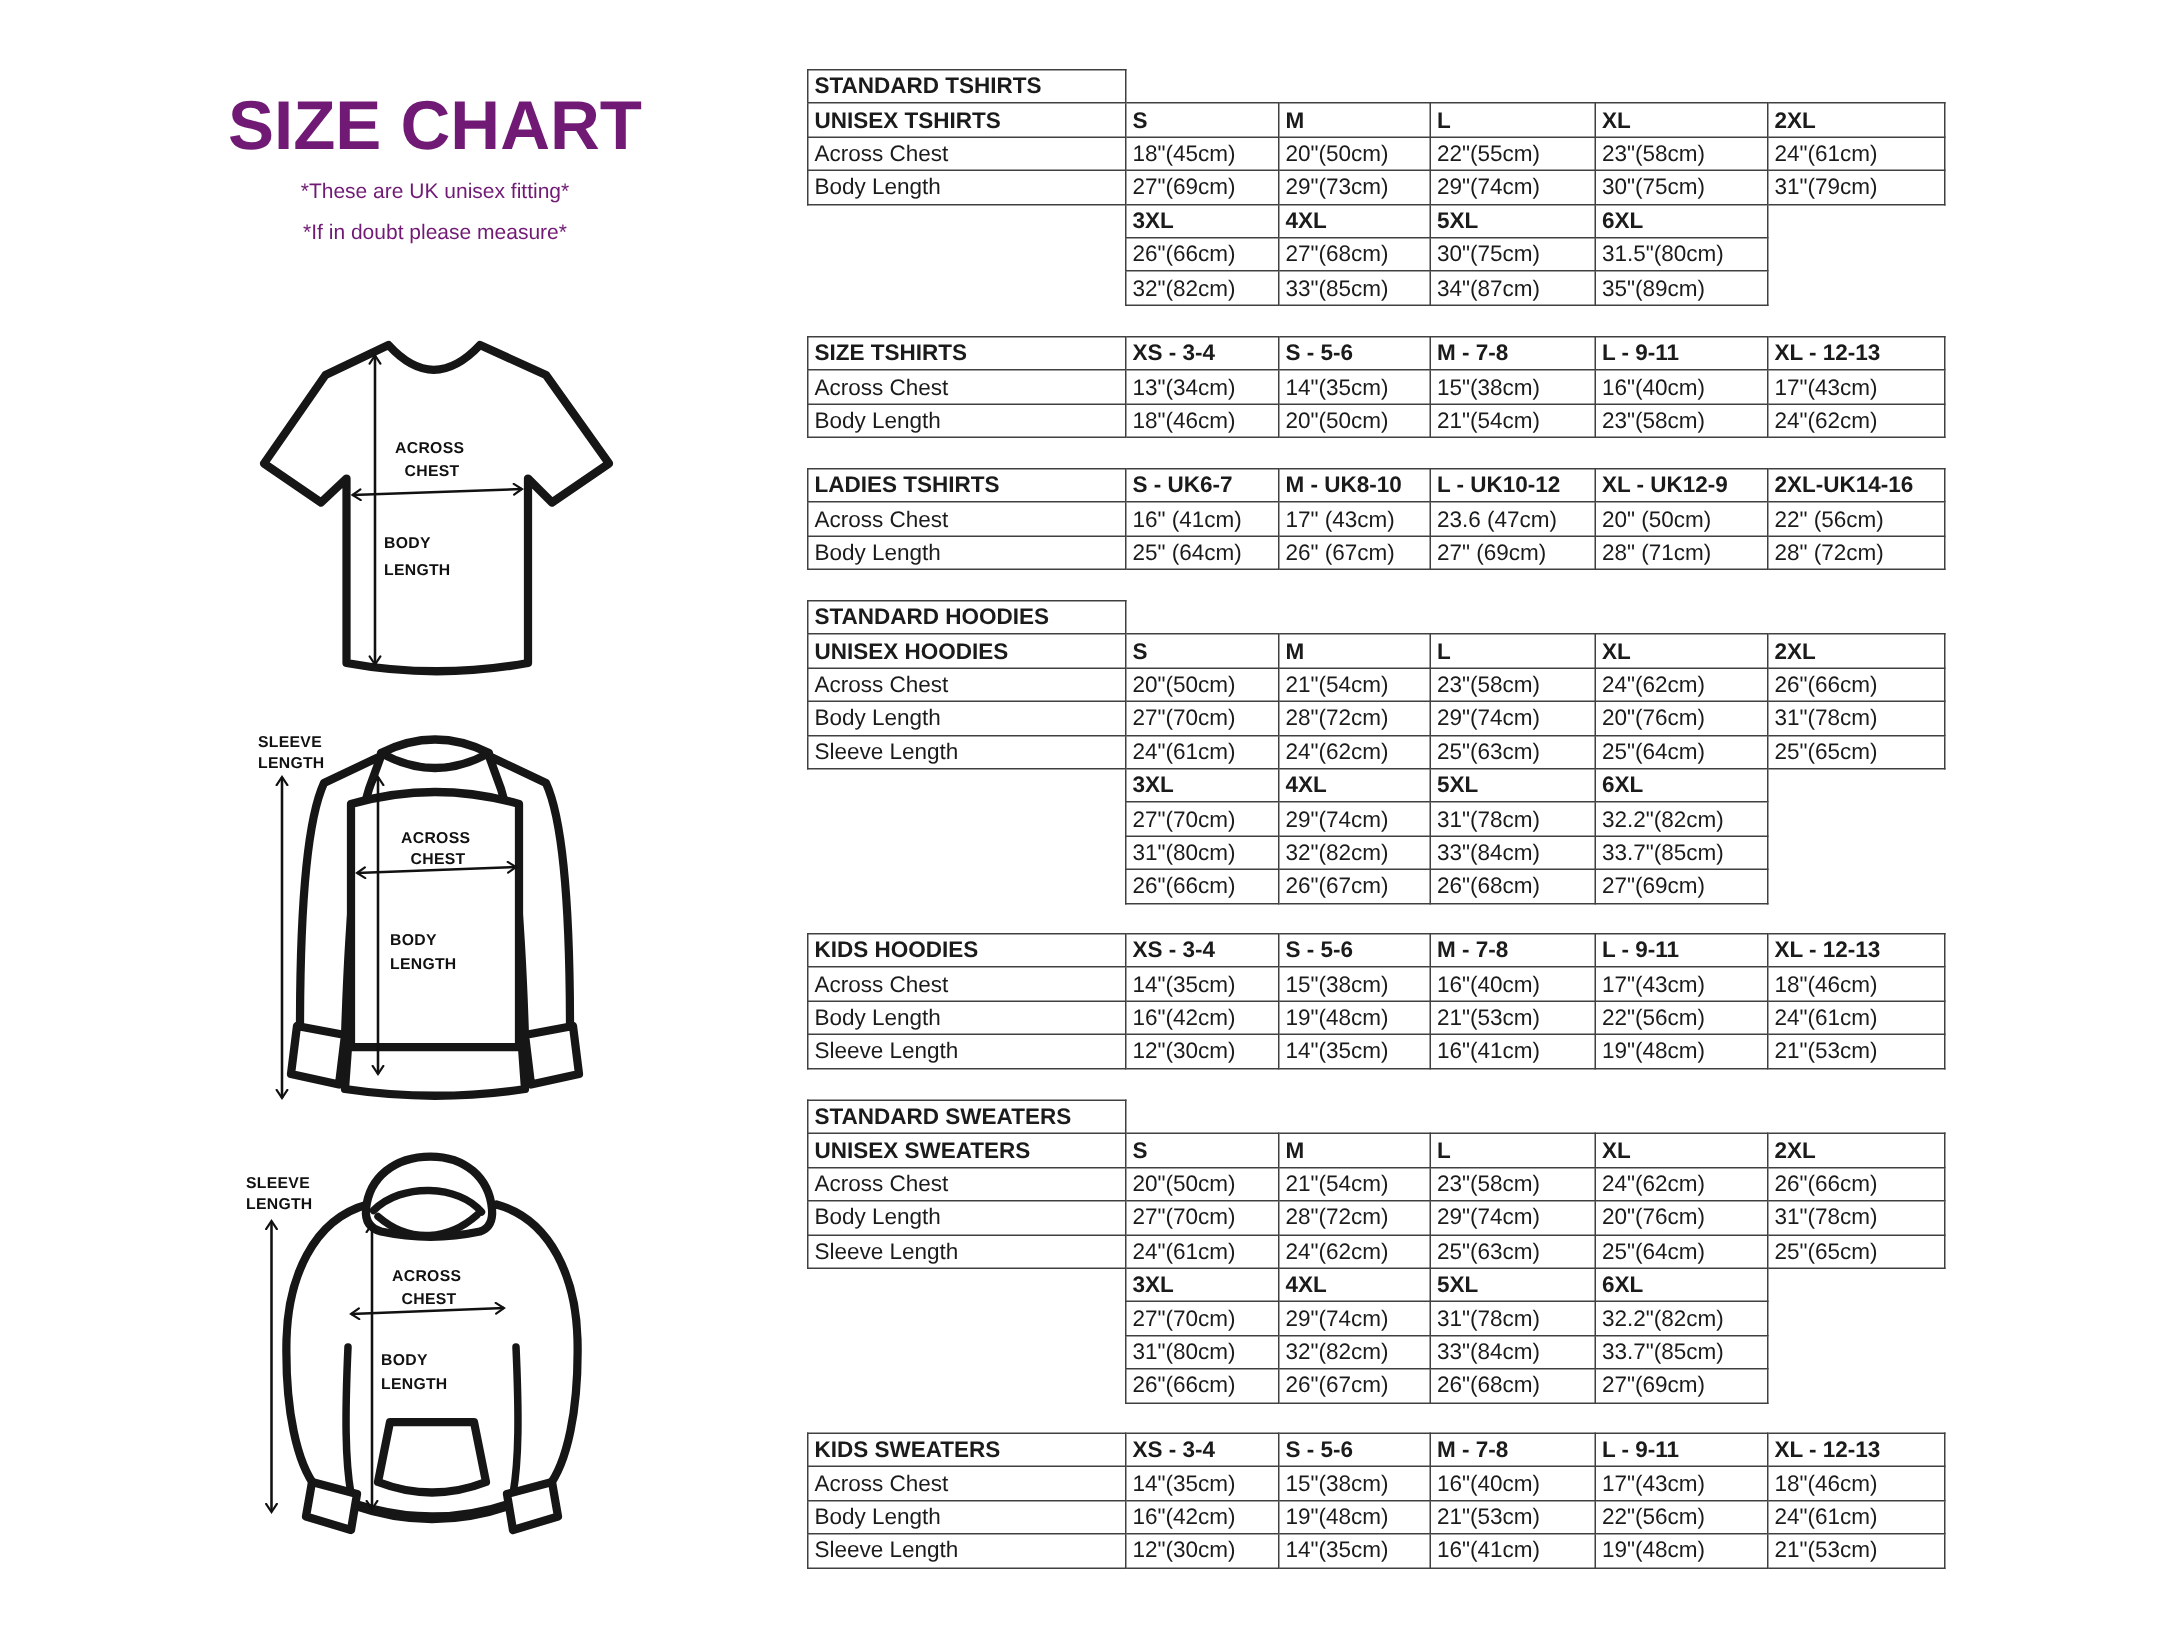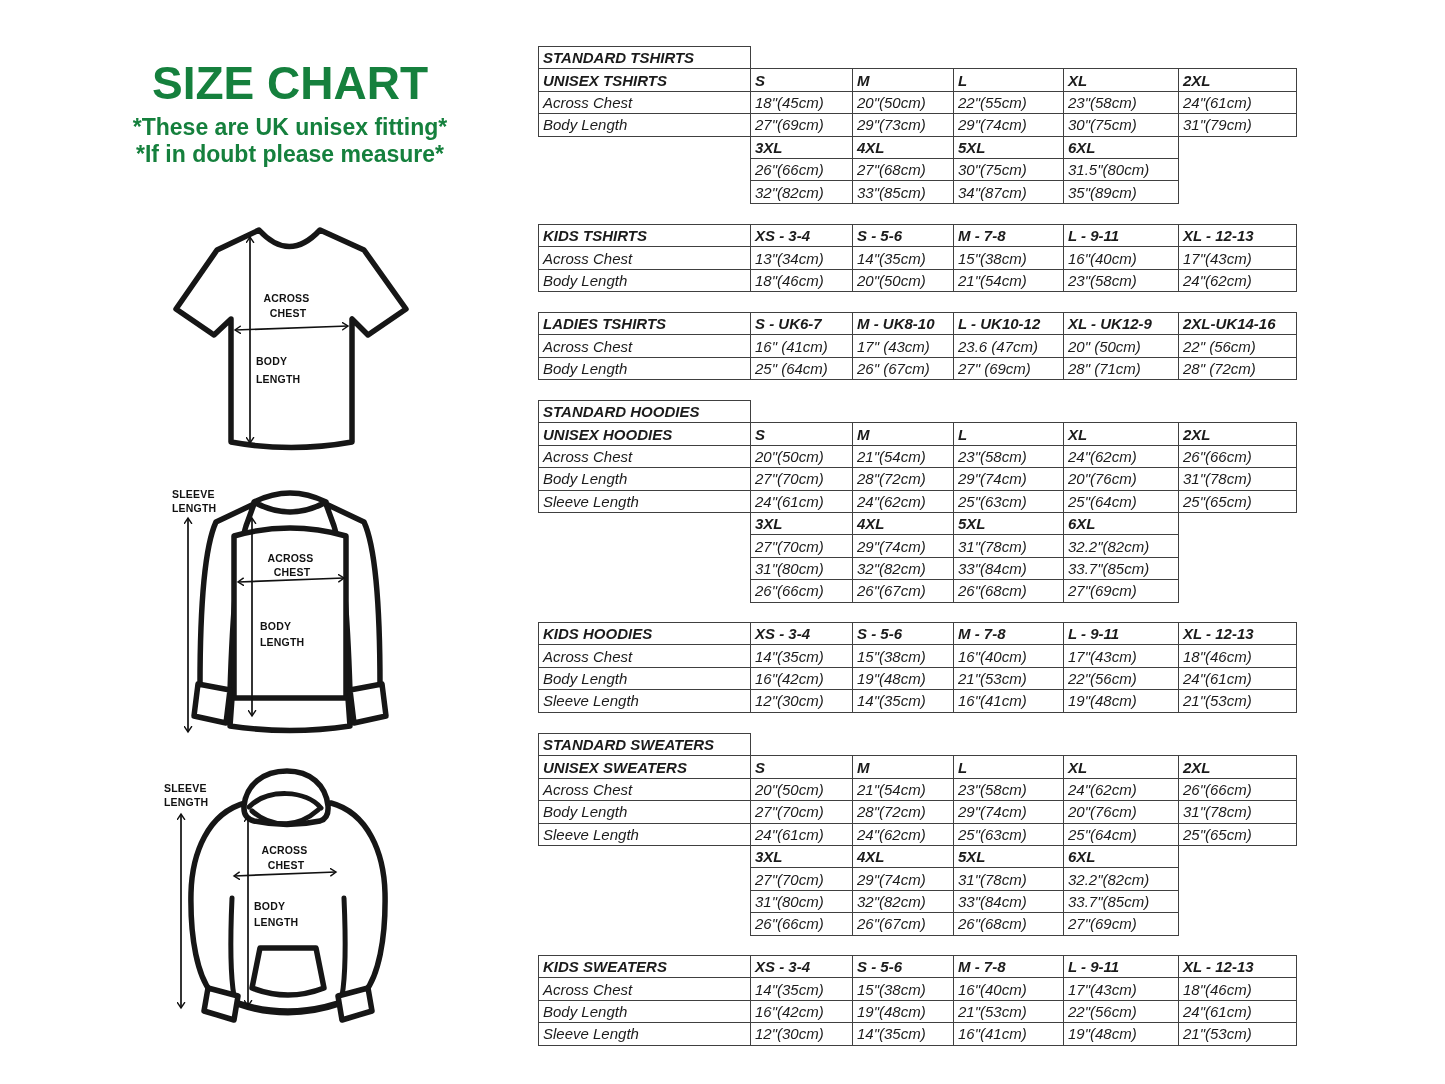--- a/index.html
+++ b/index.html
@@ -1,32 +1,32 @@
 <!DOCTYPE html>
 <html><head>
 <meta charset="utf-8">
 <style>
   html,body{margin:0;padding:0;background:#fff;}
   .page{position:relative;width:1445px;height:1084px;background:#fff;overflow:hidden;
         font-family:"Liberation Sans",sans-serif;color:#1b1b1b;}
   
-  .brand{position:absolute;left:100px;top:58px;width:380px;text-align:center;color:#15803d;}
+  .brand{position:absolute;left:100px;top:58px;width:380px;text-align:center;color:#701a75;}
   .brand h1{margin:0 0 6px 0;font-size:46px;line-height:50px;font-weight:bold;letter-spacing:0;}
-  .brand p{margin:0;font-size:23px;line-height:27px;font-weight:bold;}
+  .brand p{margin:0;font-size:14px;line-height:27px;font-weight:normal;}
   
   .fig{position:absolute;margin:0;}
   .fig-tshirt{left:158px;top:213px;}
   .fig-sweat {left:148px;top:478px;}
   .fig-hoodie{left:148px;top:758px;}
   .glabel{font-family:"Liberation Sans",sans-serif;font-size:10.5px;font-weight:bold;fill:#111;letter-spacing:.2px;}
   .garm{fill:#fff;stroke:#161616;stroke-width:5.5;stroke-linejoin:round;stroke-linecap:round;}
   .garm-line{fill:none;stroke:#161616;stroke-width:5;stroke-linejoin:round;stroke-linecap:round;}
   .meas{stroke:#111;stroke-width:1.7;fill:none;}
   
-  .tbl{position:absolute;left:538px;font-style:italic;}
+  .tbl{position:absolute;left:538px;}
   table.sz{border-collapse:collapse;table-layout:fixed;width:758px;
            font-family:"Liberation Sans",sans-serif;font-size:15px;color:#1b1b1b;}
   table.sz td{height:21.4px;padding:0 2px 0 4px;vertical-align:middle;overflow:hidden;white-space:nowrap;}
   table.sz td.c{border:1px solid #404040;background:#fff;}
   table.sz td.head{font-weight:bold;}
   table.sz td.ghost{border:none;background:transparent;}
 </style>
 </head>
 <body>
 
@@ -201,21 +201,21 @@
         <colgroup>
           <col style="width: 212px;">
           <col style="width: 102px;">
           <col style="width: 101px;">
           <col style="width: 110px;">
           <col style="width: 115px;">
           <col style="width: 118px;">
         </colgroup>
         <tbody>
           <tr>
-            <td class="c head">KIDS TSHIRTS</td>
+            <td class="c head">SIZE TSHIRTS</td>
             <td class="c head">XS - 3-4</td>
             <td class="c head">S - 5-6</td>
             <td class="c head">M - 7-8</td>
             <td class="c head">L - 9-11</td>
             <td class="c head">XL - 12-13</td>
           </tr>
           <tr>
             <td class="c">Across Chest</td>
             <td class="c">13"(34cm)</td>
             <td class="c">14"(35cm)</td>

